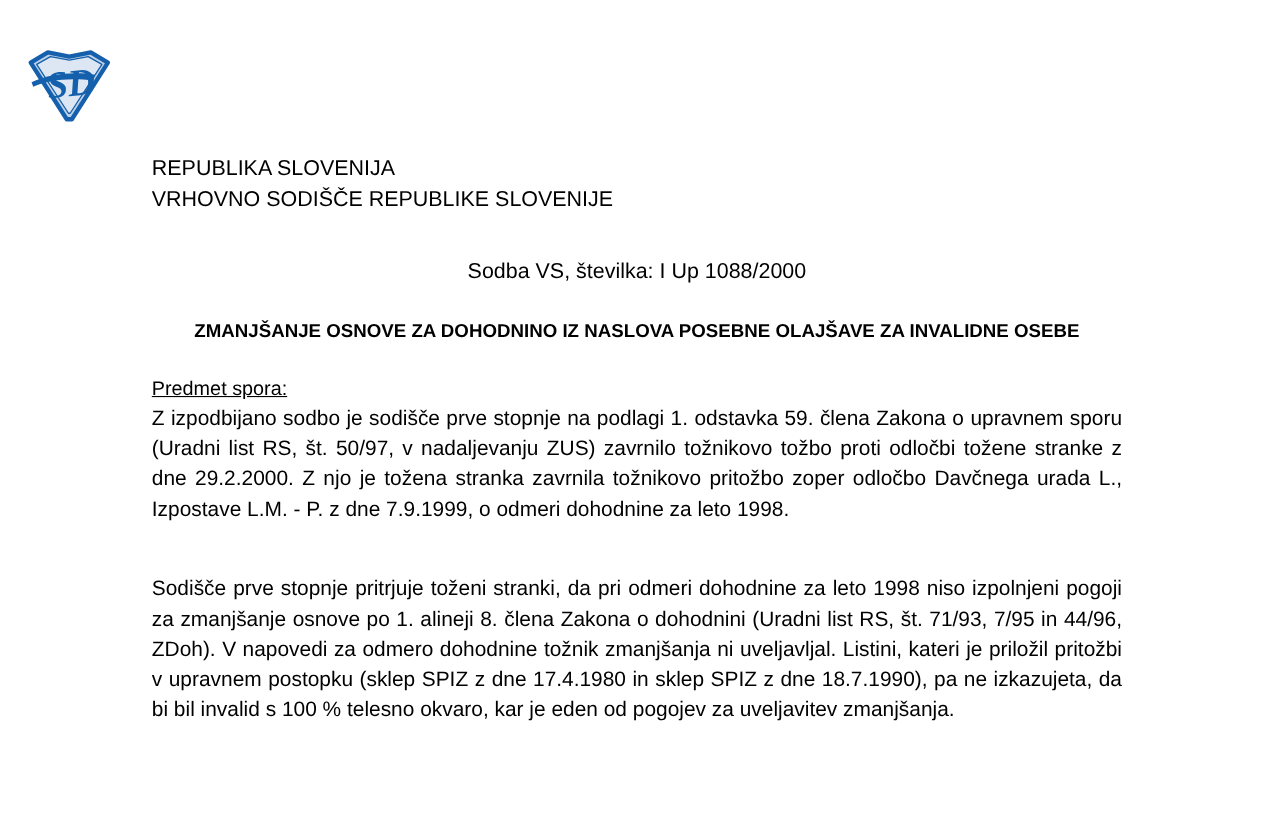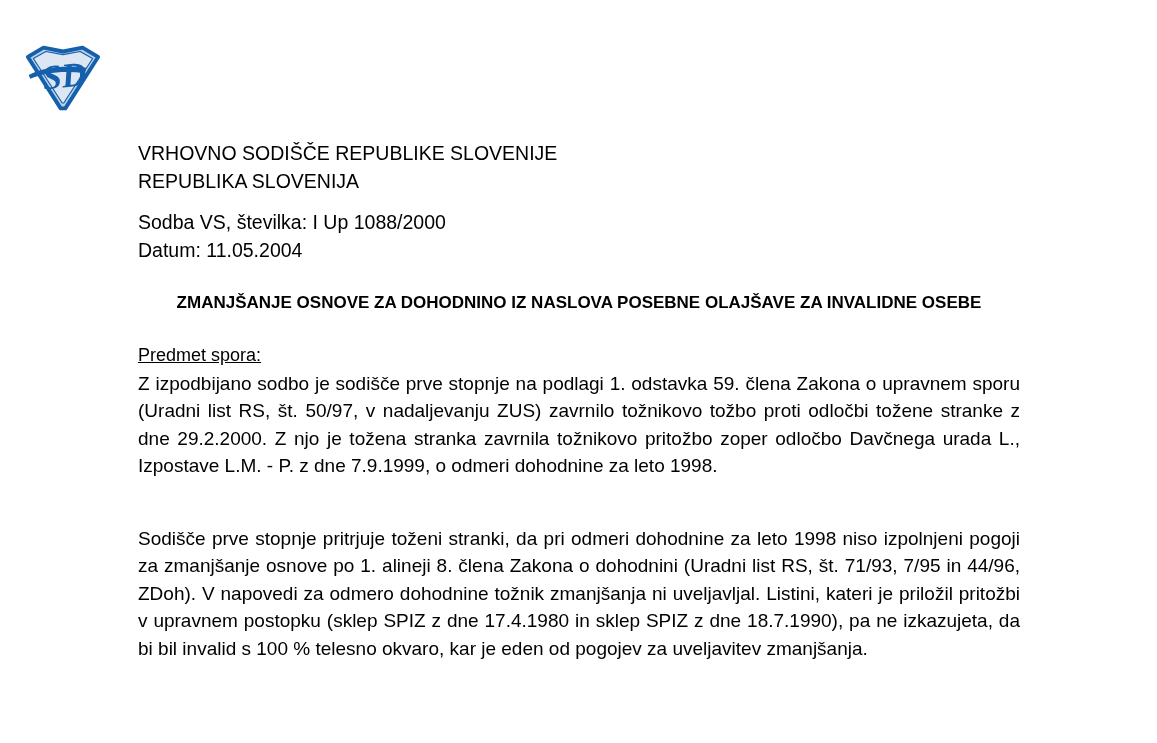--- a/index.html
+++ b/index.html
@@ -28,21 +28,22 @@
     left: 138px;
     top: 140px;
     width: 882px;
   }
   .line {
     font-size: 19.5px;
     line-height: 27.5px;
     white-space: nowrap;
   }
   .case-block {
-    margin-top: 14px;
+    margin-top: 39px;
+    text-align: center;
   }
   .doc-title {
     margin: 25px 0 25px 0;
     font-size: 17px;
     line-height: 28px;
     font-weight: bold;
     text-align: center;
   }
   .section-heading {
     font-size: 18px;
@@ -73,27 +74,26 @@
 
       <path d="M 6 40 C 25 30 55 27 80 31 L 78 38 C 52 34 26 37 8 45 Z" fill="#1560ac"></path>
 
       <text x="24" y="56" font-family="Liberation Serif, serif" font-style="italic" font-weight="bold" font-size="44" fill="#1560ac" transform="rotate(-6 50 44)">SD</text>
     </svg>
   </div>
 
   <div class="content">
 
     <div>
+      <div class="line">REPUBLIKA SLOVENIJA</div>
       <div class="line">VRHOVNO SODIŠČE REPUBLIKE SLOVENIJE</div>
-      <div class="line">REPUBLIKA SLOVENIJA</div>
     </div>
 
     <div class="case-block">
       <div class="line">Sodba VS, številka: I Up 1088/2000</div>
-      <div class="line">Datum: 11.05.2004</div>
     </div>
 
     <div class="doc-title">ZMANJŠANJE OSNOVE ZA DOHODNINO IZ NASLOVA POSEBNE OLAJŠAVE ZA INVALIDNE OSEBE</div>
 
     <div class="section">
       <div class="section-heading">Predmet spora:</div>
       <p class="para">Z izpodbijano sodbo je sodišče prve stopnje na podlagi 1. odstavka 59. člena Zakona o upravnem sporu (Uradni list RS, št. 50/97, v nadaljevanju ZUS) zavrnilo tožnikovo tožbo proti odločbi tožene stranke z dne 29.2.2000. Z njo je tožena stranka zavrnila tožnikovo pritožbo zoper odločbo Davčnega urada L., Izpostave L.M. - P. z dne 7.9.1999, o odmeri dohodnine za leto 1998.</p>
       <p class="para">Sodišče prve stopnje pritrjuje toženi stranki, da pri odmeri dohodnine za leto 1998 niso izpolnjeni pogoji za zmanjšanje osnove po 1. alineji 8. člena Zakona o dohodnini (Uradni list RS, št. 71/93, 7/95 in 44/96, ZDoh). V napovedi za odmero dohodnine tožnik zmanjšanja ni uveljavljal. Listini, kateri je priložil pritožbi v upravnem postopku (sklep SPIZ z dne 17.4.1980 in sklep SPIZ z dne 18.7.1990), pa ne izkazujeta, da bi bil invalid s 100 % telesno okvaro, kar je eden od pogojev za uveljavitev zmanjšanja.</p>
     </div>
 

